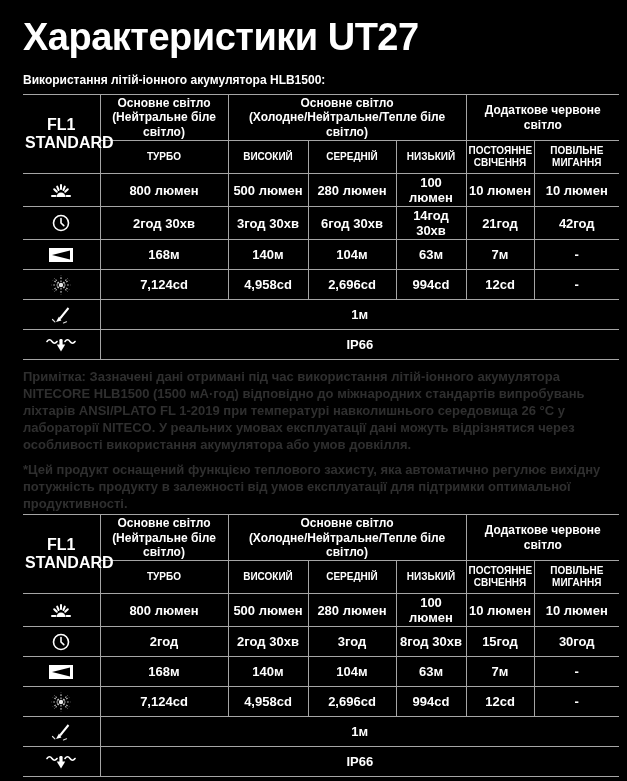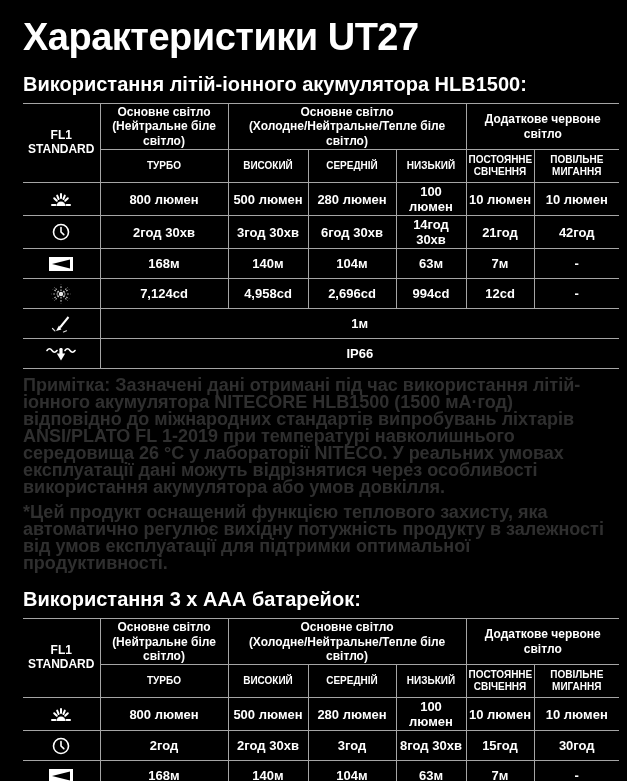--- a/index.html
+++ b/index.html
@@ -10,55 +10,55 @@
     font-family:"Liberation Sans", sans-serif;
     overflow:hidden;
   }
   .page { padding:12px 7px 0 23px; }
 
   h1.title {
     font-size:38px; font-weight:700; letter-spacing:-0.5px;
     margin:4px 0 14px 0; color:#fff;
   }
   .section-heading {
-    font-size:20px; font-weight:700; color:#fff;
+    font-size:12px; font-weight:700; color:#fff;
     margin:0 0 7px 0;
   }
 
   table.spec {
     border-collapse:collapse; table-layout:fixed;
     width:596px; margin:0 0 8px 0;
   }
   table.spec th, table.spec td {
     border:1px solid #a5a5a5;
     text-align:center; vertical-align:middle;
     padding:1px 2px;
     font-weight:700; color:#fff;
   }
   table.spec tr > *:first-child { border-left:none; }
   table.spec tr > *:last-child  { border-right:none; }
 
   thead tr.group-row   { height:33px; }
   thead tr.mode-row    { height:33px; }
   tbody tr             { height:30px; }
 
-  th.fl1  { font-size:12px; line-height:1.15; }
+  th.fl1  { font-size:16px; line-height:1.15; }
   .grp-title { font-size:12px; line-height:1.2; }
   .grp-sub   { font-size:12px; font-weight:700; line-height:1.2; }
   th.mode { font-size:10px; line-height:1.25; }
   td.val  { font-size:13px; }
   td.ic   { padding:0; }
   td.ic svg { display:block; margin:0 auto; }
 
   .note {
-    font-size:18px; font-weight:700; color:#2f2f2f;
+    font-size:13px; font-weight:700; color:#2f2f2f;
     line-height:17px; width:585px;
     margin:0 0 8px 0;
   }
-  .note.second { margin-bottom:16px; }
+  .note.second { margin-bottom:2px; }
   .sec2 { margin-top:2px; }
 </style>
 </head>
 <body>
 
 <div class="page">
 
   <h1 class="title">Характеристики UT27</h1>
 
   <div class="section-heading">Використання літій-іонного акумулятора HLB1500:</div>
@@ -195,21 +195,20 @@
           </svg>
         </td>
         <td class="val" colspan="6">IP66</td>
       </tr>
     </tbody>
   </table>
 
   <p class="note">Примітка: Зазначені дані отримані під час використання літій-іонного акумулятора NITECORE HLB1500 (1500 мА·год) відповідно до міжнародних стандартів випробувань ліхтарів ANSI/PLATO FL 1-2019 при температурі навколишнього середовища 26 °C у лабораторії NITECO. У реальних умовах експлуатації дані можуть відрізнятися через особливості використання акумулятора або умов довкілля.</p>
   <p class="note second">*Цей продукт оснащений функцією теплового захисту, яка автоматично регулює вихідну потужність продукту в залежності від умов експлуатації для підтримки оптимальної продуктивності.</p>
 
-  <div class="section-heading sec2">Використання 3 х ААА батарейок:</div>
 
   <table class="spec">
     <colgroup>
       <col style="width:77px">
         <col style="width:128px">
         <col style="width:80px">
       <col style="width:88px">
         <col style="width:70px">
         <col style="width:68px">
         <col style="width:85px">

